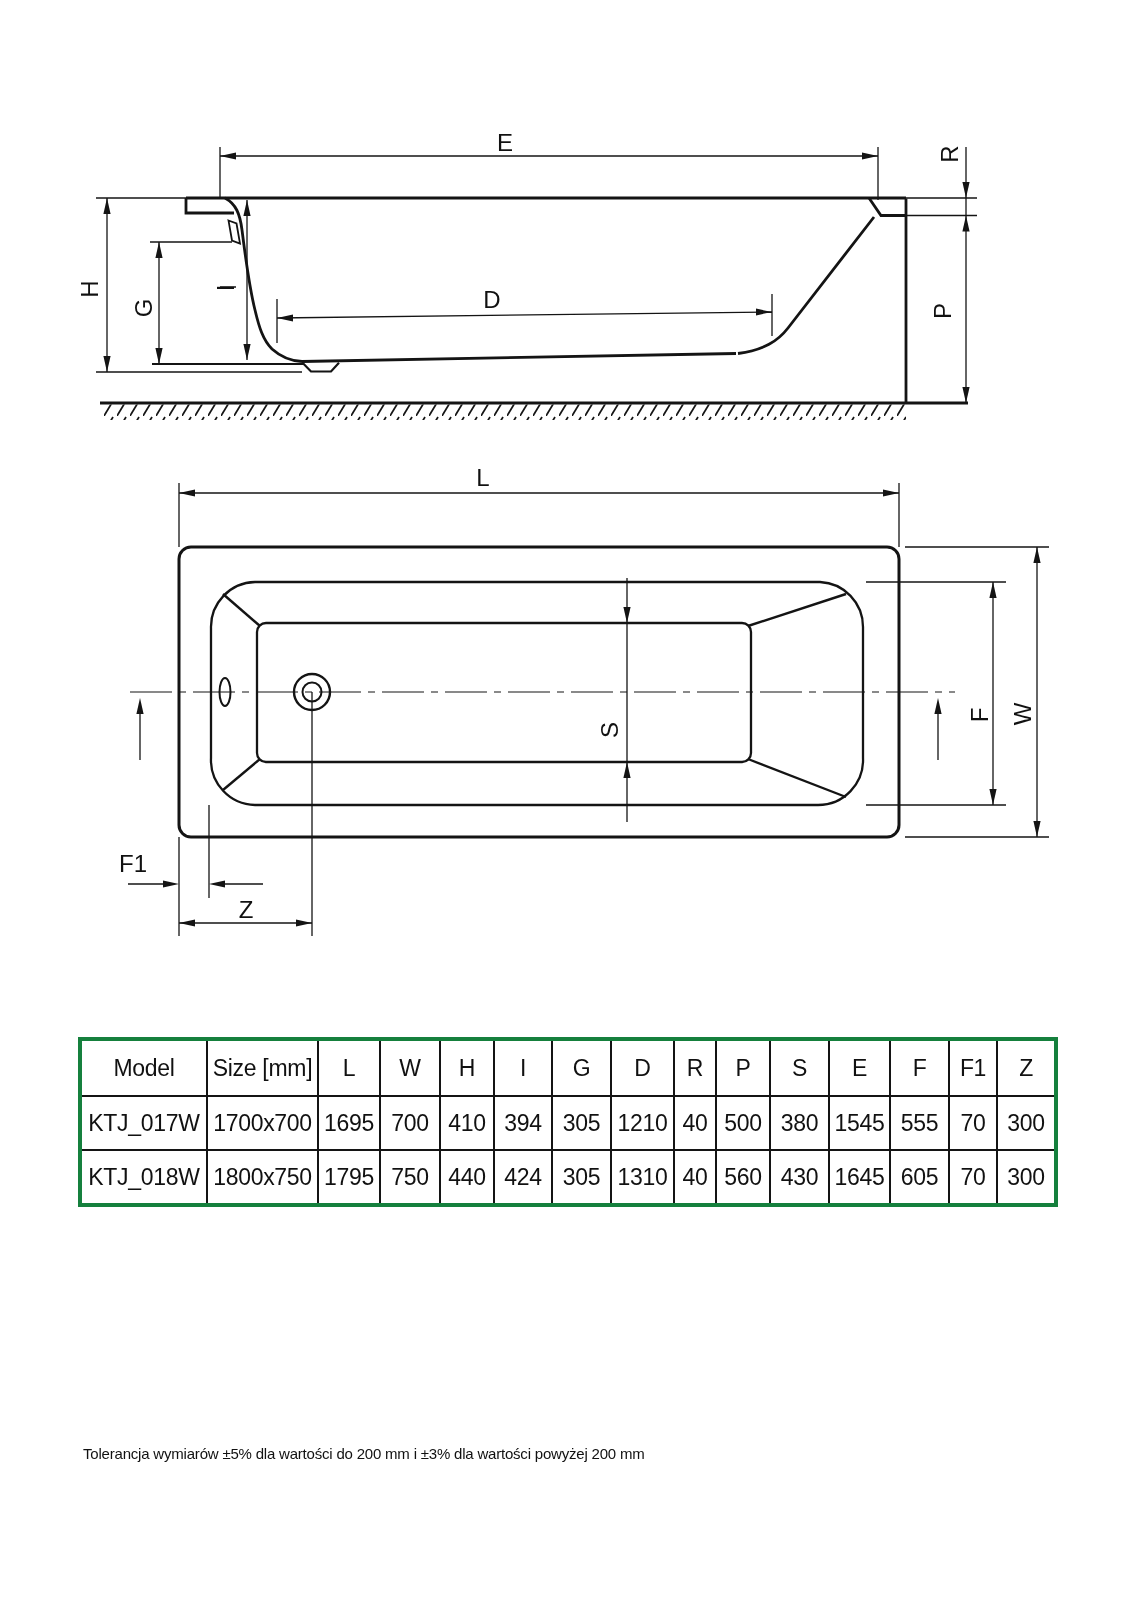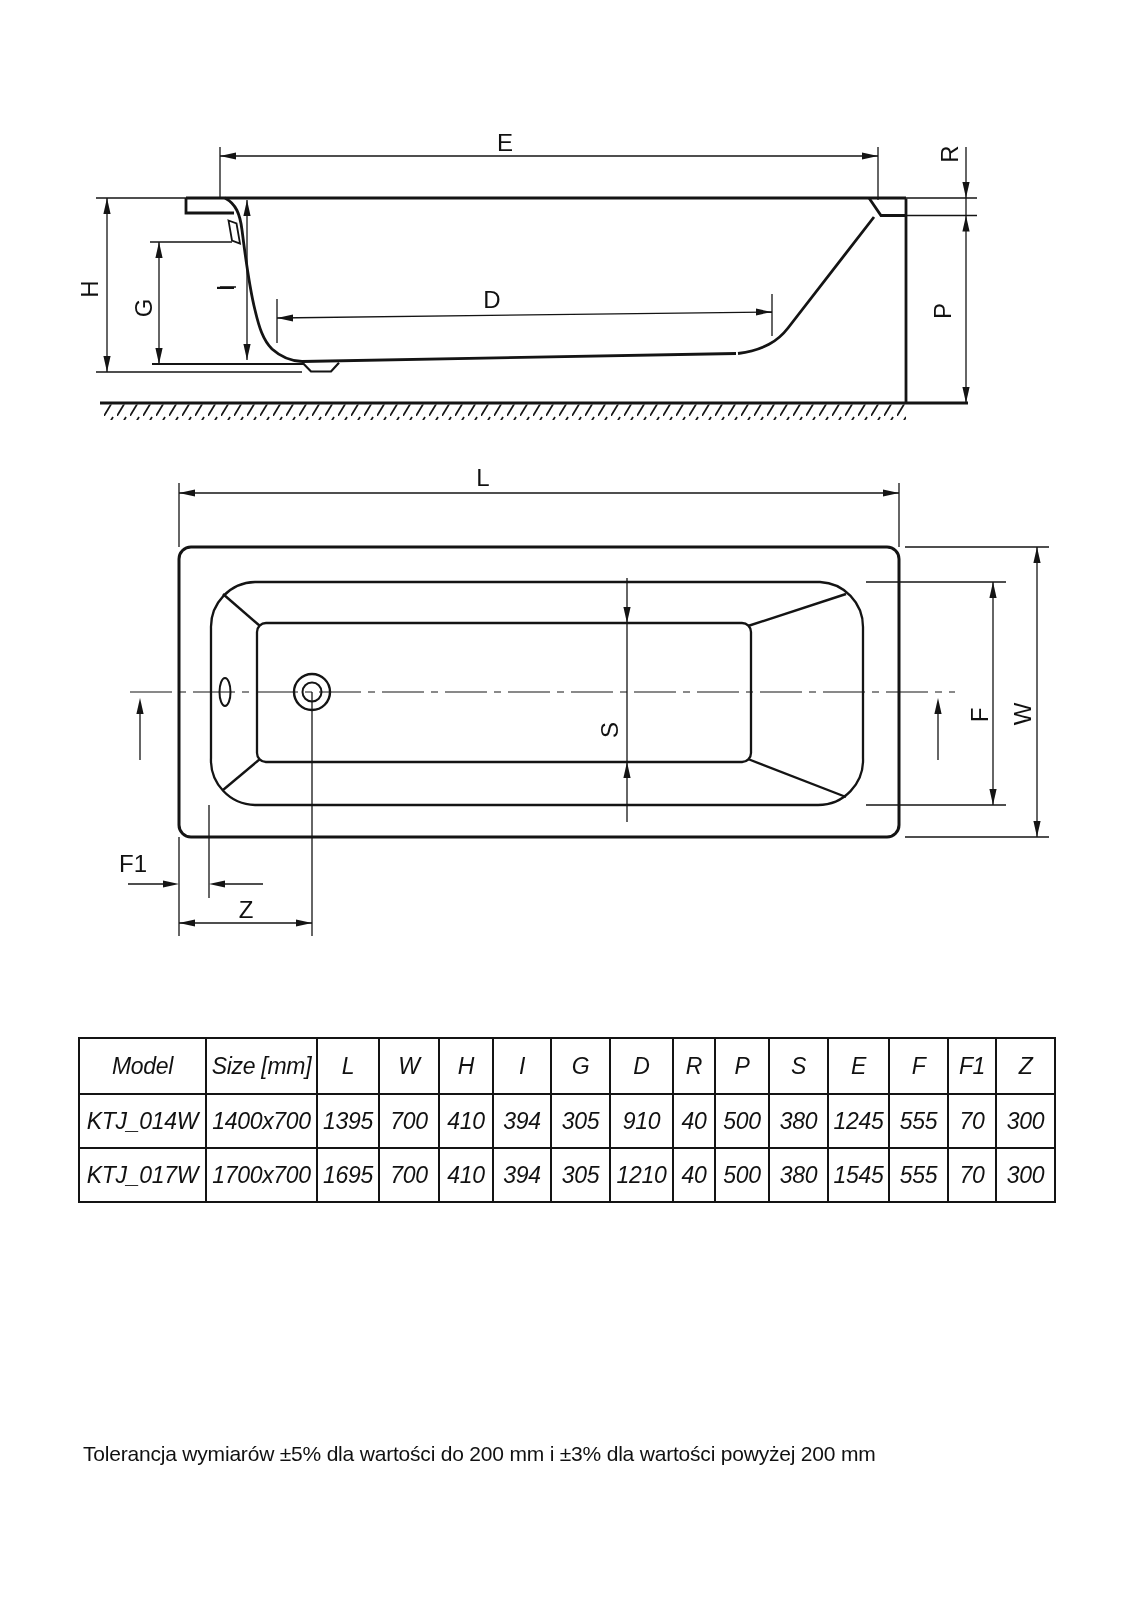--- a/index.html
+++ b/index.html
@@ -1,27 +1,27 @@
 <!DOCTYPE html>
 <html><head>
 <meta charset="utf-8">
 <style>
   html,body{margin:0;padding:0;background:#ffffff;}
   .page{position:relative;width:1131px;height:1600px;background:#ffffff;overflow:hidden;
         font-family:"Liberation Sans", sans-serif;color:#111;}
   svg text{font-family:"Liberation Sans", sans-serif;fill:#111;}
   .drawing{position:absolute;left:0;top:0;}
   .spec{position:absolute;left:78px;top:1037px;border-collapse:collapse;table-layout:fixed;
-        border:1px solid #15803d;font-style:italic;}
+        border:4px solid #15803d;}
   .spec th,.spec td{border:2px solid #141414;text-align:center;vertical-align:middle;
         font-size:23px;font-weight:400;letter-spacing:-0.3px;padding:0;color:#111;
         font-family:"Liberation Sans", sans-serif;white-space:nowrap;overflow:hidden;}
   .spec th{height:54px;font-weight:400;}
   .spec td{height:52px;}
-  .notes{position:absolute;left:83px;top:1438px;font-size:21px;line-height:31px;color:#111;
+  .notes{position:absolute;left:83px;top:1438px;font-size:15px;line-height:31px;color:#111;
         letter-spacing:-0.2px;}
   .notes p{margin:0;}
 </style>
 </head>
 <body>
 
 <div class="page">
 
   <svg class="drawing" width="1131" height="1000" viewBox="0 0 1131 1000">
     <defs>
@@ -195,53 +195,53 @@
           <th>P</th>
           <th>S</th>
           <th>E</th>
           <th>F</th>
           <th>F1</th>
           <th>Z</th>
         </tr>
     </thead>
     <tbody id="spec-body">
         <tr>
-          <td>KTJ_014W</td>
-          <td>1400x700</td>
-          <td>1395</td>
-          <td>700</td>
-          <td>410</td>
-          <td>394</td>
-          <td>305</td>
-          <td>910</td>
-          <td>40</td>
-          <td>500</td>
-          <td>380</td>
-          <td>1245</td>
-          <td>555</td>
-          <td>70</td>
-          <td>300</td>
-        </tr>
-        <tr>
           <td>KTJ_017W</td>
           <td>1700x700</td>
           <td>1695</td>
           <td>700</td>
           <td>410</td>
           <td>394</td>
           <td>305</td>
           <td>1210</td>
           <td>40</td>
           <td>500</td>
           <td>380</td>
           <td>1545</td>
           <td>555</td>
           <td>70</td>
           <td>300</td>
         </tr>
+        <tr>
+          <td>KTJ_018W</td>
+          <td>1800x750</td>
+          <td>1795</td>
+          <td>750</td>
+          <td>440</td>
+          <td>424</td>
+          <td>305</td>
+          <td>1310</td>
+          <td>40</td>
+          <td>560</td>
+          <td>430</td>
+          <td>1645</td>
+          <td>605</td>
+          <td>70</td>
+          <td>300</td>
+        </tr>
       </tbody>
   </table>
 
   <div class="notes">
     <p>Tolerancja wymiarów ±5% dla wartości do 200 mm i ±3% dla wartości powyżej 200 mm</p>
   </div>
 
 </div>
 
 </body></html>

